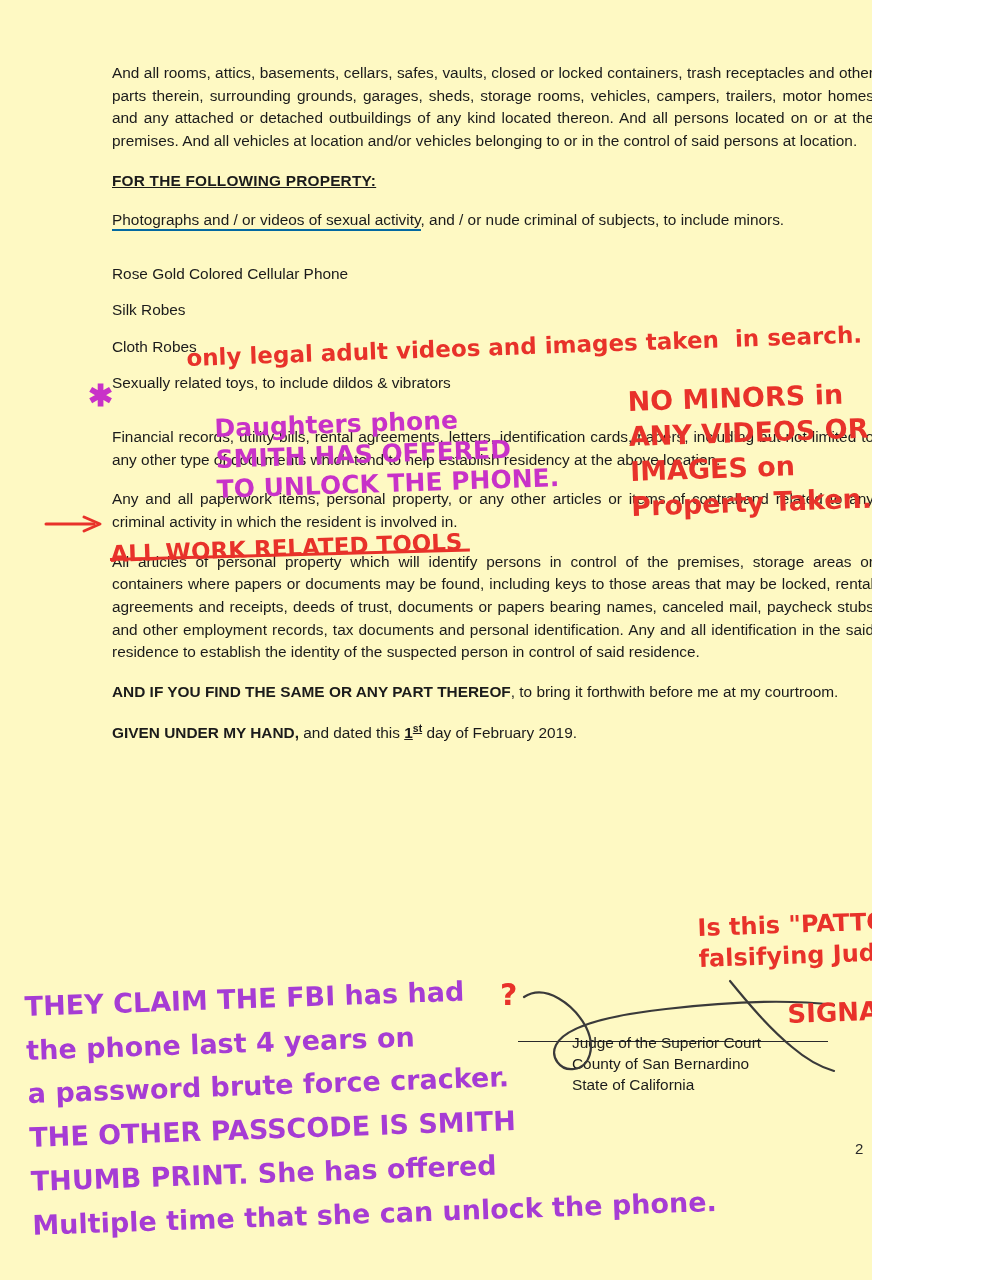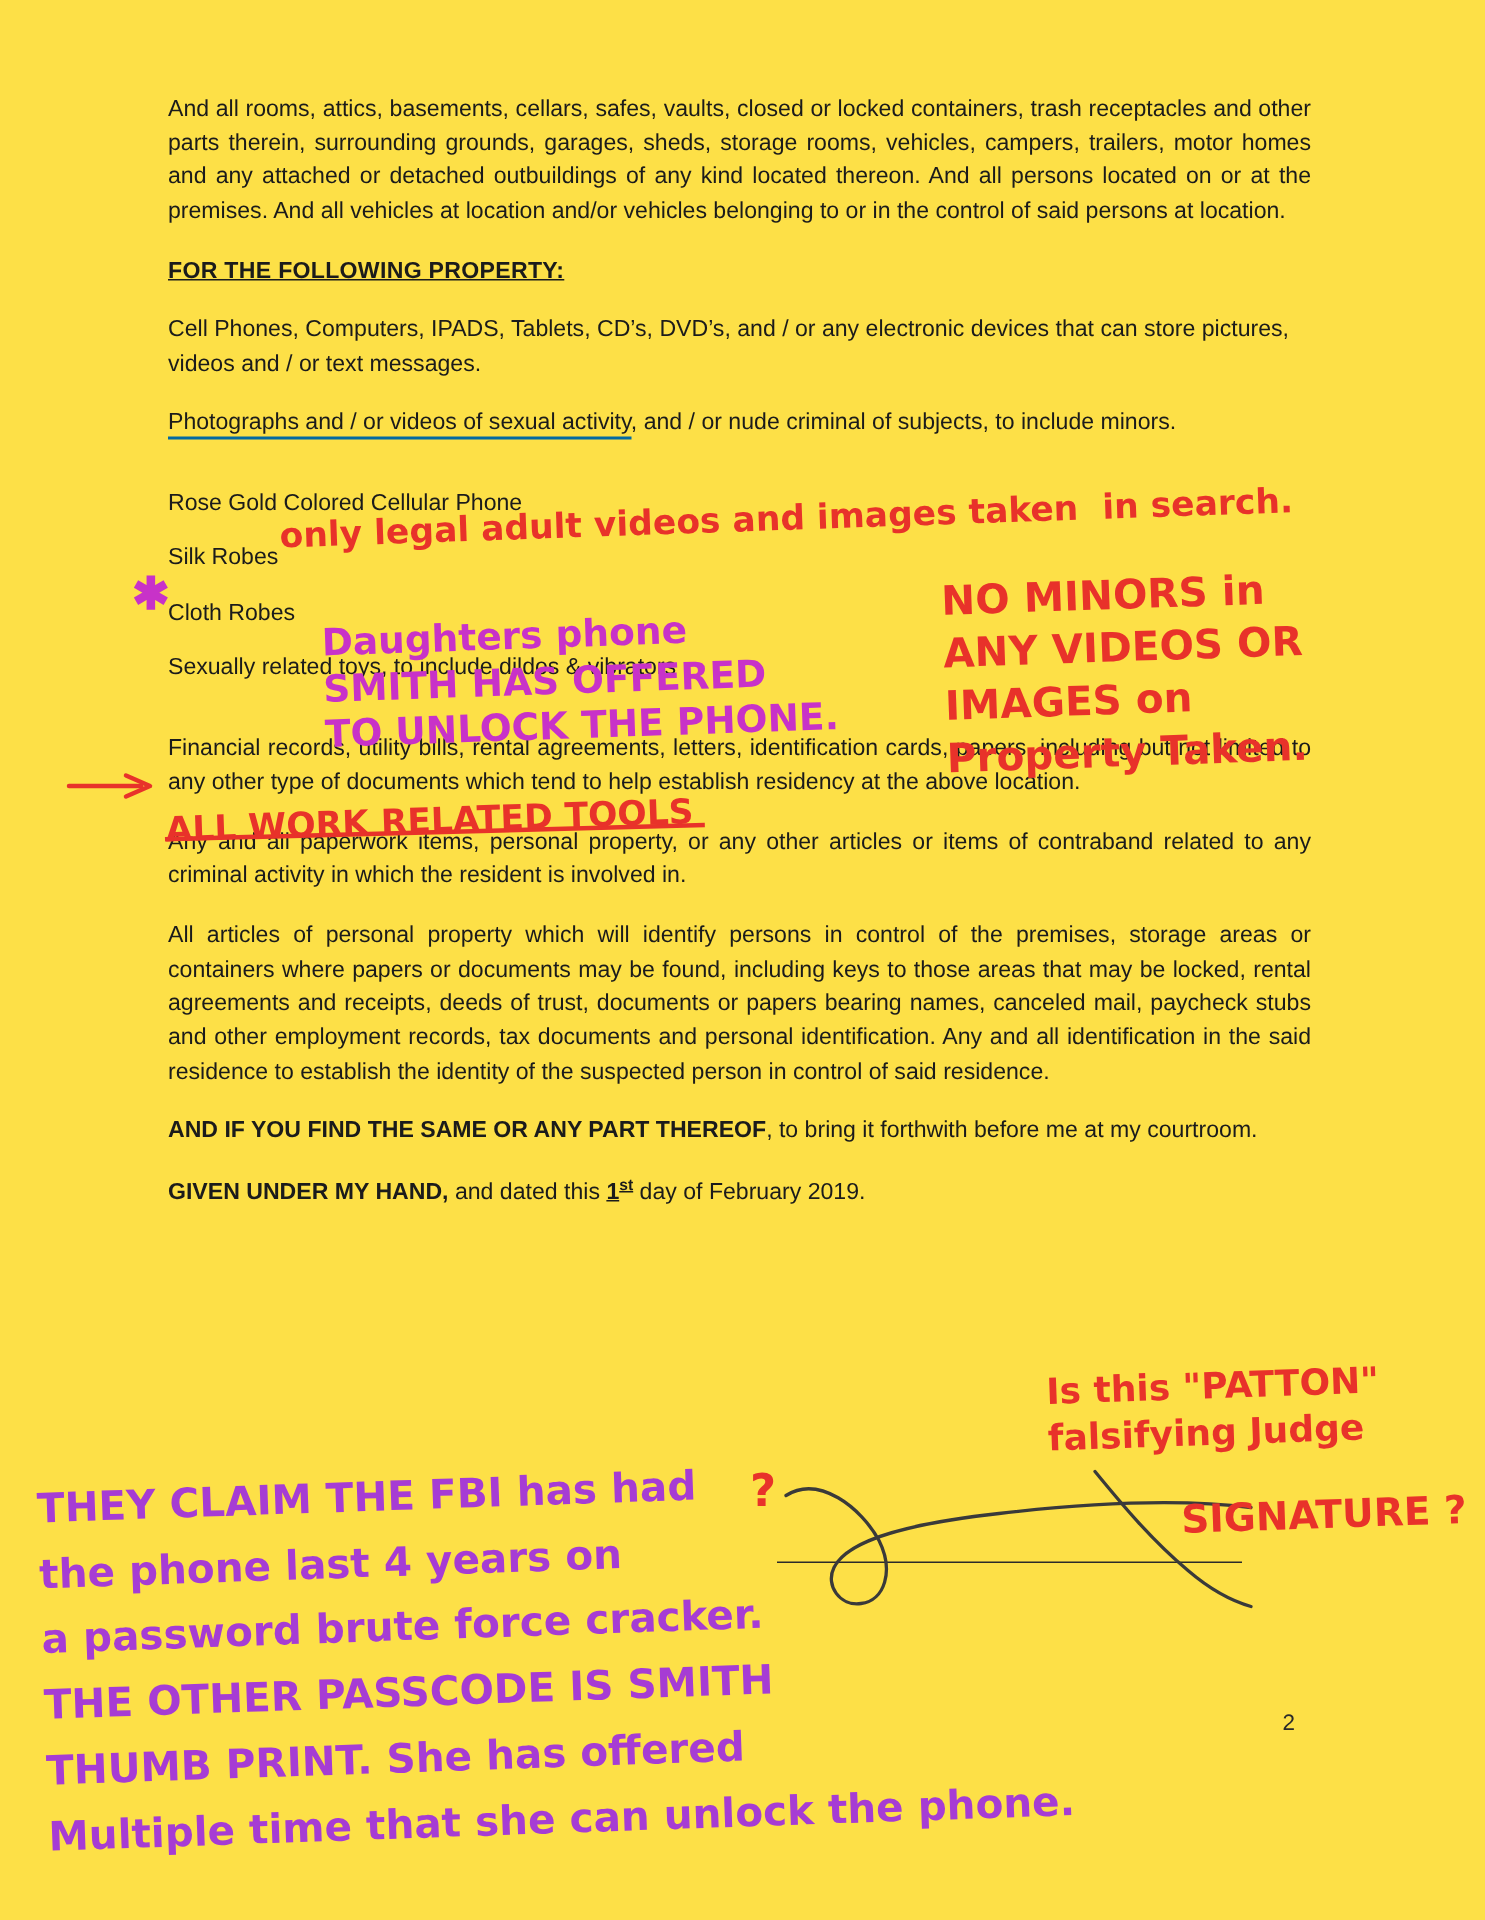--- a/index.html
+++ b/index.html
@@ -5,23 +5,23 @@
   html, body {
     margin: 0;
     padding: 0;
     background: #ffffff;
   }
   body {
     font-family: "Liberation Sans", sans-serif;
   }
   #page {
     position: relative;
-    width: 990px;
+    width: 872px;
     height: 1280px;
-    background: #fde047;
+    background: #fef9c3;
     overflow: hidden;
   }
   
   .doc {
     position: absolute;
     left: 112px;
     top: 62px;
     width: 762px;
     color: #1b1b1b;
     font-size: 15.4px;
@@ -134,21 +134,20 @@
 <body>
 
 <div id="page">
 
   <div class="doc">
 
     <p class="para">And all rooms, attics, basements, cellars, safes, vaults, closed or locked containers, trash receptacles and other parts therein, surrounding grounds, garages, sheds, storage rooms, vehicles, campers, trailers, motor homes and any attached or detached outbuildings of any kind located thereon. And all persons located on or at the premises. And all vehicles at location and/or vehicles belonging to or in the control of said persons at location.</p>
 
     <p class="heading">FOR THE FOLLOWING PROPERTY:</p>
 
-    <p class="para nojust">Cell Phones, Computers, IPADS, Tablets, CD’s, DVD’s, and / or any electronic devices that can store pictures, videos and / or text messages.</p>
 
     <p class="para nojust"><span class="underline-red">Photographs and / or videos of sexual activity</span><span>, and / or nude criminal of subjects, to include minors.</span></p>
 
     <div class="spacer-sm"></div>
 
     <div class="listblock">
       <p class="item">Rose Gold Colored Cellular Phone</p>
       <div class="spacer-sm"></div>
       <p class="item">Silk Robes</p>
       <div class="spacer-sm"></div>
@@ -166,20 +165,25 @@
     <p class="para">All articles of personal property which will identify persons in control of the premises, storage areas or containers where papers or documents may be found, including keys to those areas that may be locked, rental agreements and receipts, deeds of trust, documents or papers bearing names, canceled mail, paycheck stubs and other employment records, tax documents and personal identification. Any and all identification in the said residence to establish the identity of the suspected person in control of said residence.</p>
 
     <p class="para nojust"><span class="bold">AND IF YOU FIND THE SAME OR ANY PART THEREOF</span><span>, to bring it forthwith before me at my courtroom.</span></p>
 
     <p class="para nojust"><span class="bold">GIVEN UNDER MY HAND,</span><span> and dated this </span><span class="bold u">1</span><sup class="bold u">st</sup><span> day of February 2019.</span></p>
 
   </div>
 
   <div class="sigline"></div>
 
+  <div class="sigblock">
+    <div>Judge of the Superior Court</div>
+    <div>County of San Bernardino</div>
+    <div>State of California</div>
+  </div>
 
   <div class="pagenum">2</div>
 
   <svg class="scribble" viewBox="0 0 330 110">
     <path d="M8,22 C30,8 58,30 70,52 C80,72 74,92 58,94 C44,96 34,82 40,70 C50,50 96,40 150,34 C210,27 270,24 318,30" fill="none" stroke="#3a3a3a" stroke-width="2.2" stroke-linecap="round"></path>
     <path d="M214,6 C232,28 252,52 276,72 C290,84 304,92 318,96" fill="none" stroke="#3a3a3a" stroke-width="2.2" stroke-linecap="round"></path>
   </svg>
 
   <svg class="arrow" viewBox="0 0 62 18">
     <path d="M2,9 L50,9" stroke="#e8322a" stroke-width="3" stroke-linecap="round" fill="none"></path>

